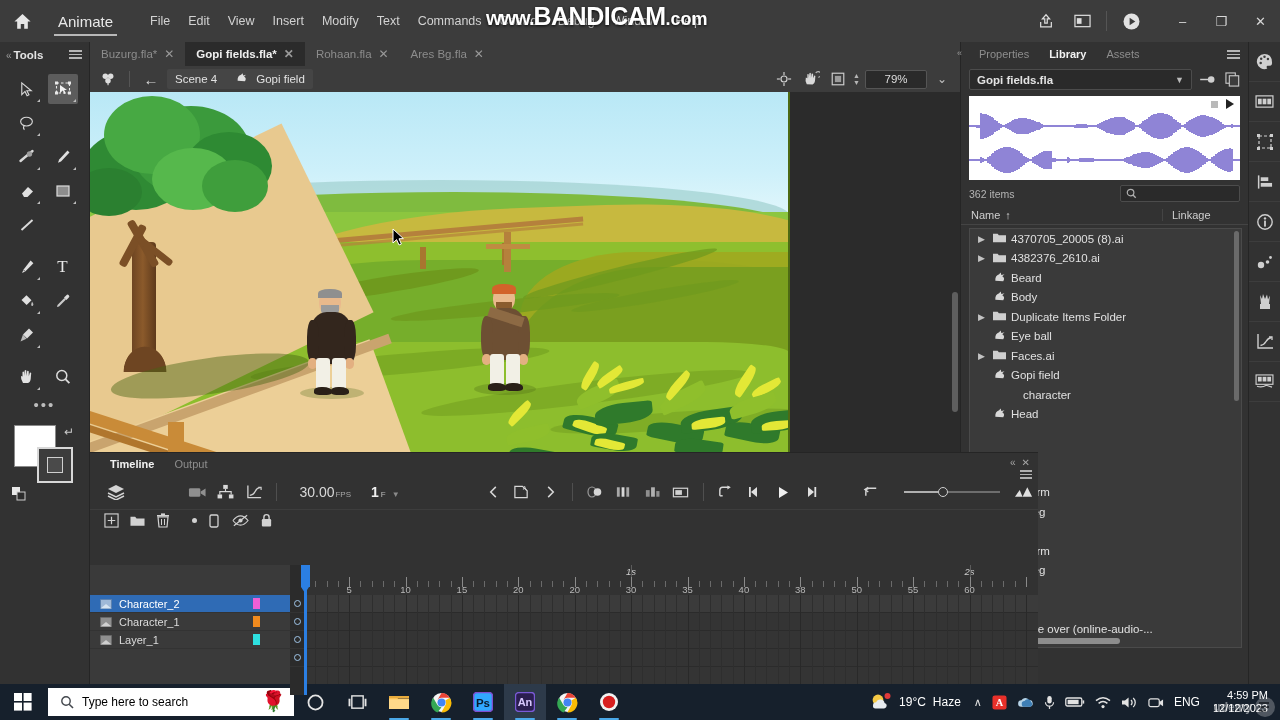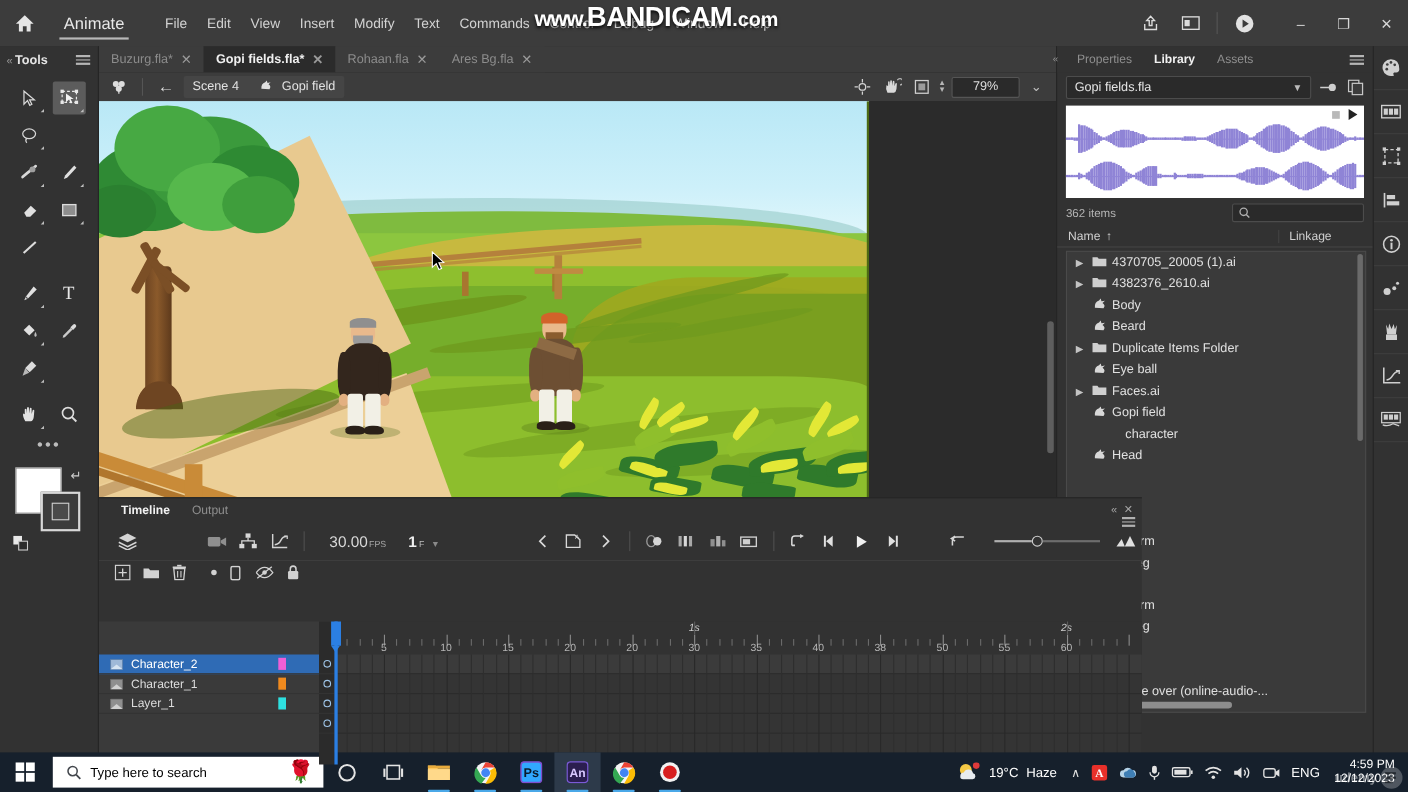--- a/index.html
+++ b/index.html
@@ -257,21 +257,21 @@
     padding-left:8px; background:#323232;
   }
   .rp-tab { padding:0 10px; height:24px; display:flex; align-items:center;
             font-size:11px; color:#8e8e8e; }
   .rp-tab.active { color:#f2f2f2; font-weight:bold; }
   .rp-tabs .chev { position:absolute; left:-4px; top:6px; color:#999; font-size:9px; }
   .rp-tabs .hamb { position:absolute; right:8px; top:8px; width:13px; height:9px; }
   .rp-tabs .hamb i { display:block; height:1.5px; background:#b5b5b5; margin-bottom:2px; }
 
   .lib-select-row {
-    display:flex; align-items:center; gap:5px; padding:3px 6px 4px 8px;
+    display:flex; align-items:center; gap:5px; padding:3px 6px 4px 8px;font-weight:bold;
   }
   .lib-select {
     flex:1; height:21px; background:#2a2a2a; border:1px solid #4c4c4c;
     display:flex; align-items:center; padding:0 7px; font-size:11.5px;
     color:#e4e4e4; border-radius:2px; position:relative;
   }
   .lib-select .cv { position:absolute; right:7px; color:#bbb; font-size:9px; }
   .pinbtn, .newlibbtn {
     width:20px; height:20px; display:flex; align-items:center; justify-content:center;
   }
@@ -1249,42 +1249,42 @@
     </div>
     <div class="c2">Linkage</div>
   </div>
 
   <div id="libtree">
     <div class="libitem">
       <span class="arrow">▶</span>
       <span><svg width="13" height="11" viewBox="0 0 14 11">
             <path d="M0 1.5 H5 L6.3 3 H14 V10.5 H0 Z" fill="#cfcfcf"></path>
           </svg></span>
-      <span>4370705_20005 (1).ai</span>
+      <span>4370705_20005 (8).ai</span>
     </div>
     <div class="libitem">
       <span class="arrow">▶</span>
       <span><svg width="13" height="11" viewBox="0 0 14 11">
             <path d="M0 1.5 H5 L6.3 3 H14 V10.5 H0 Z" fill="#cfcfcf"></path>
           </svg></span>
       <span>4382376_2610.ai</span>
     </div>
     <div class="libitem">
       <span class="sp"></span>
       <span><svg width="13" height="12" viewBox="0 0 14 13">
             <path d="M2.5 10.5 Q2 4.8 6.6 3.4 L8.2 1.6 L9 4.2 L12.4 3.6 L10 5.8 Q13.4 8 11 11 Z" fill="#d8d8d8"></path>
           </svg></span>
-      <span>Body</span>
+      <span>Beard</span>
     </div>
     <div class="libitem">
       <span class="sp"></span>
       <span><svg width="13" height="12" viewBox="0 0 14 13">
             <path d="M2.5 10.5 Q2 4.8 6.6 3.4 L8.2 1.6 L9 4.2 L12.4 3.6 L10 5.8 Q13.4 8 11 11 Z" fill="#d8d8d8"></path>
           </svg></span>
-      <span>Beard</span>
+      <span>Body</span>
     </div>
     <div class="libitem">
       <span class="arrow">▶</span>
       <span><svg width="13" height="11" viewBox="0 0 14 11">
             <path d="M0 1.5 H5 L6.3 3 H14 V10.5 H0 Z" fill="#cfcfcf"></path>
           </svg></span>
       <span>Duplicate Items Folder</span>
     </div>
     <div class="libitem">
       <span class="sp"></span>

